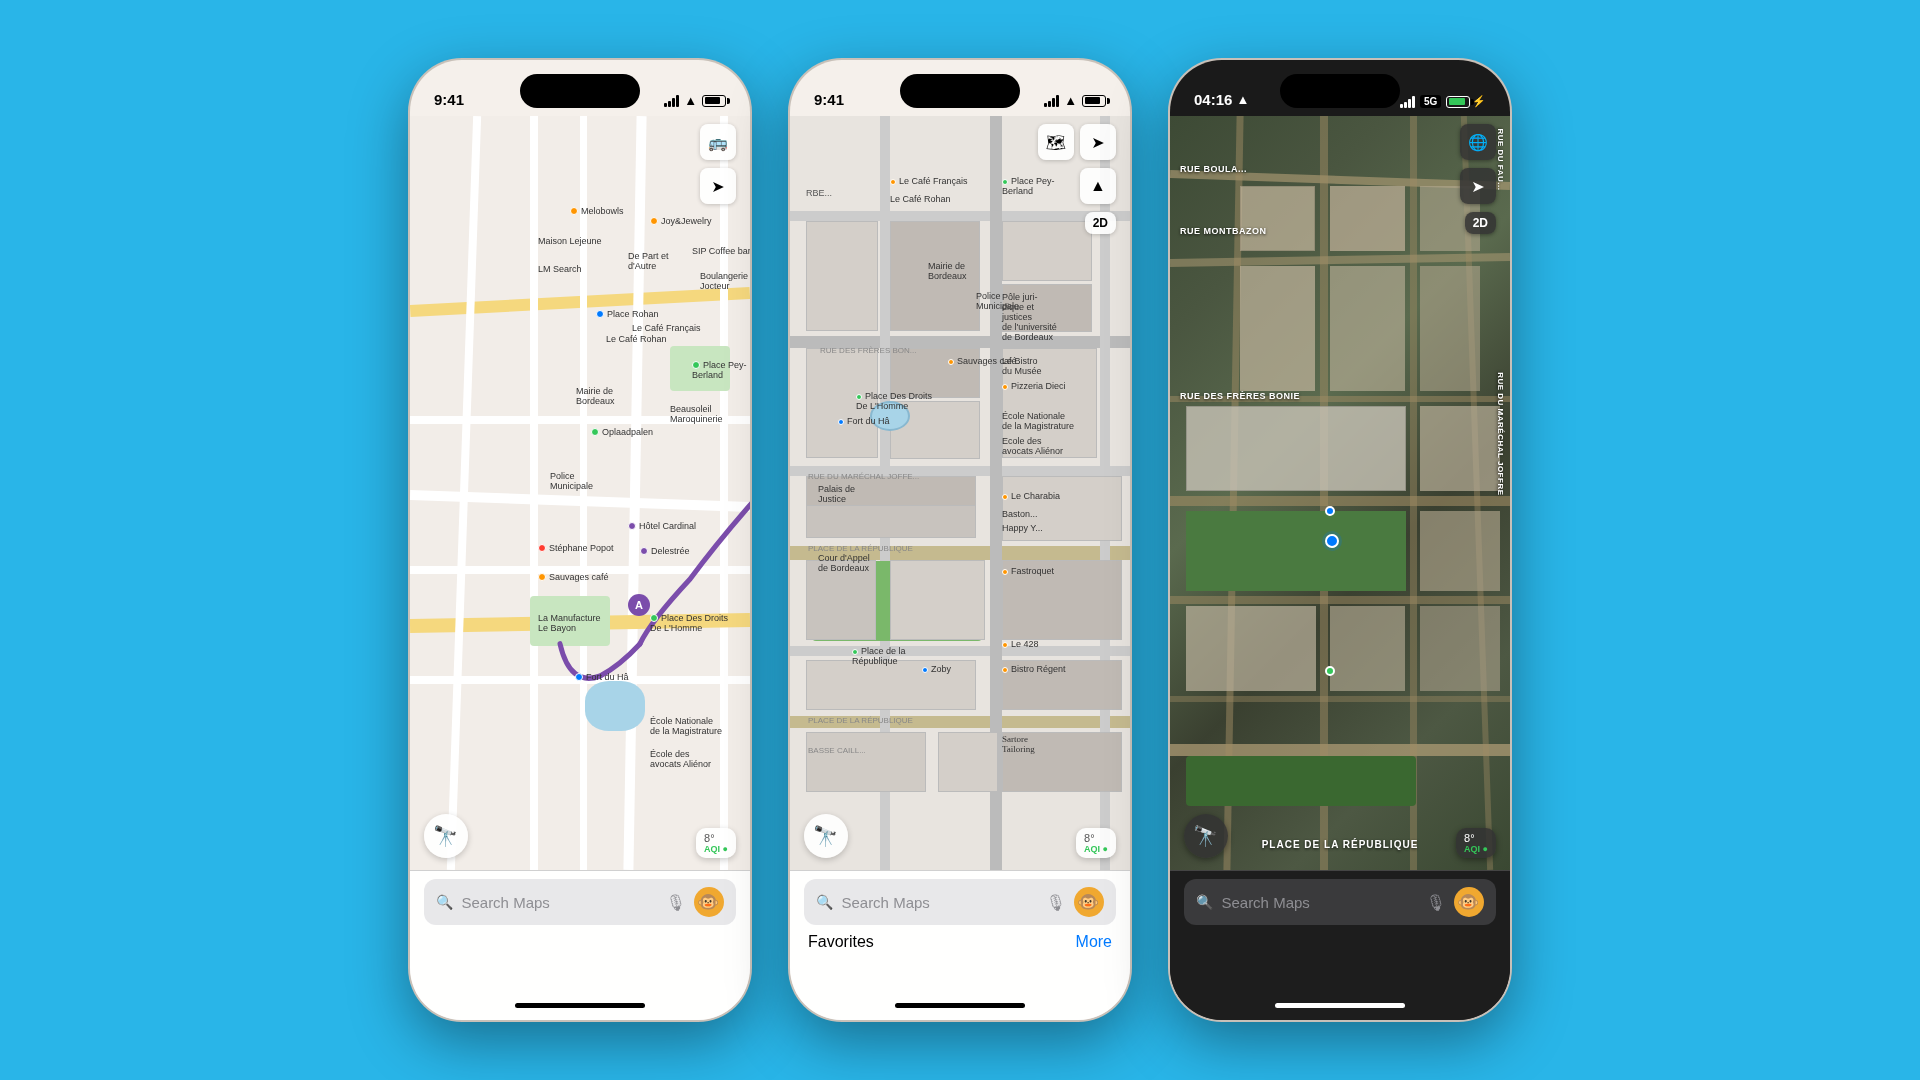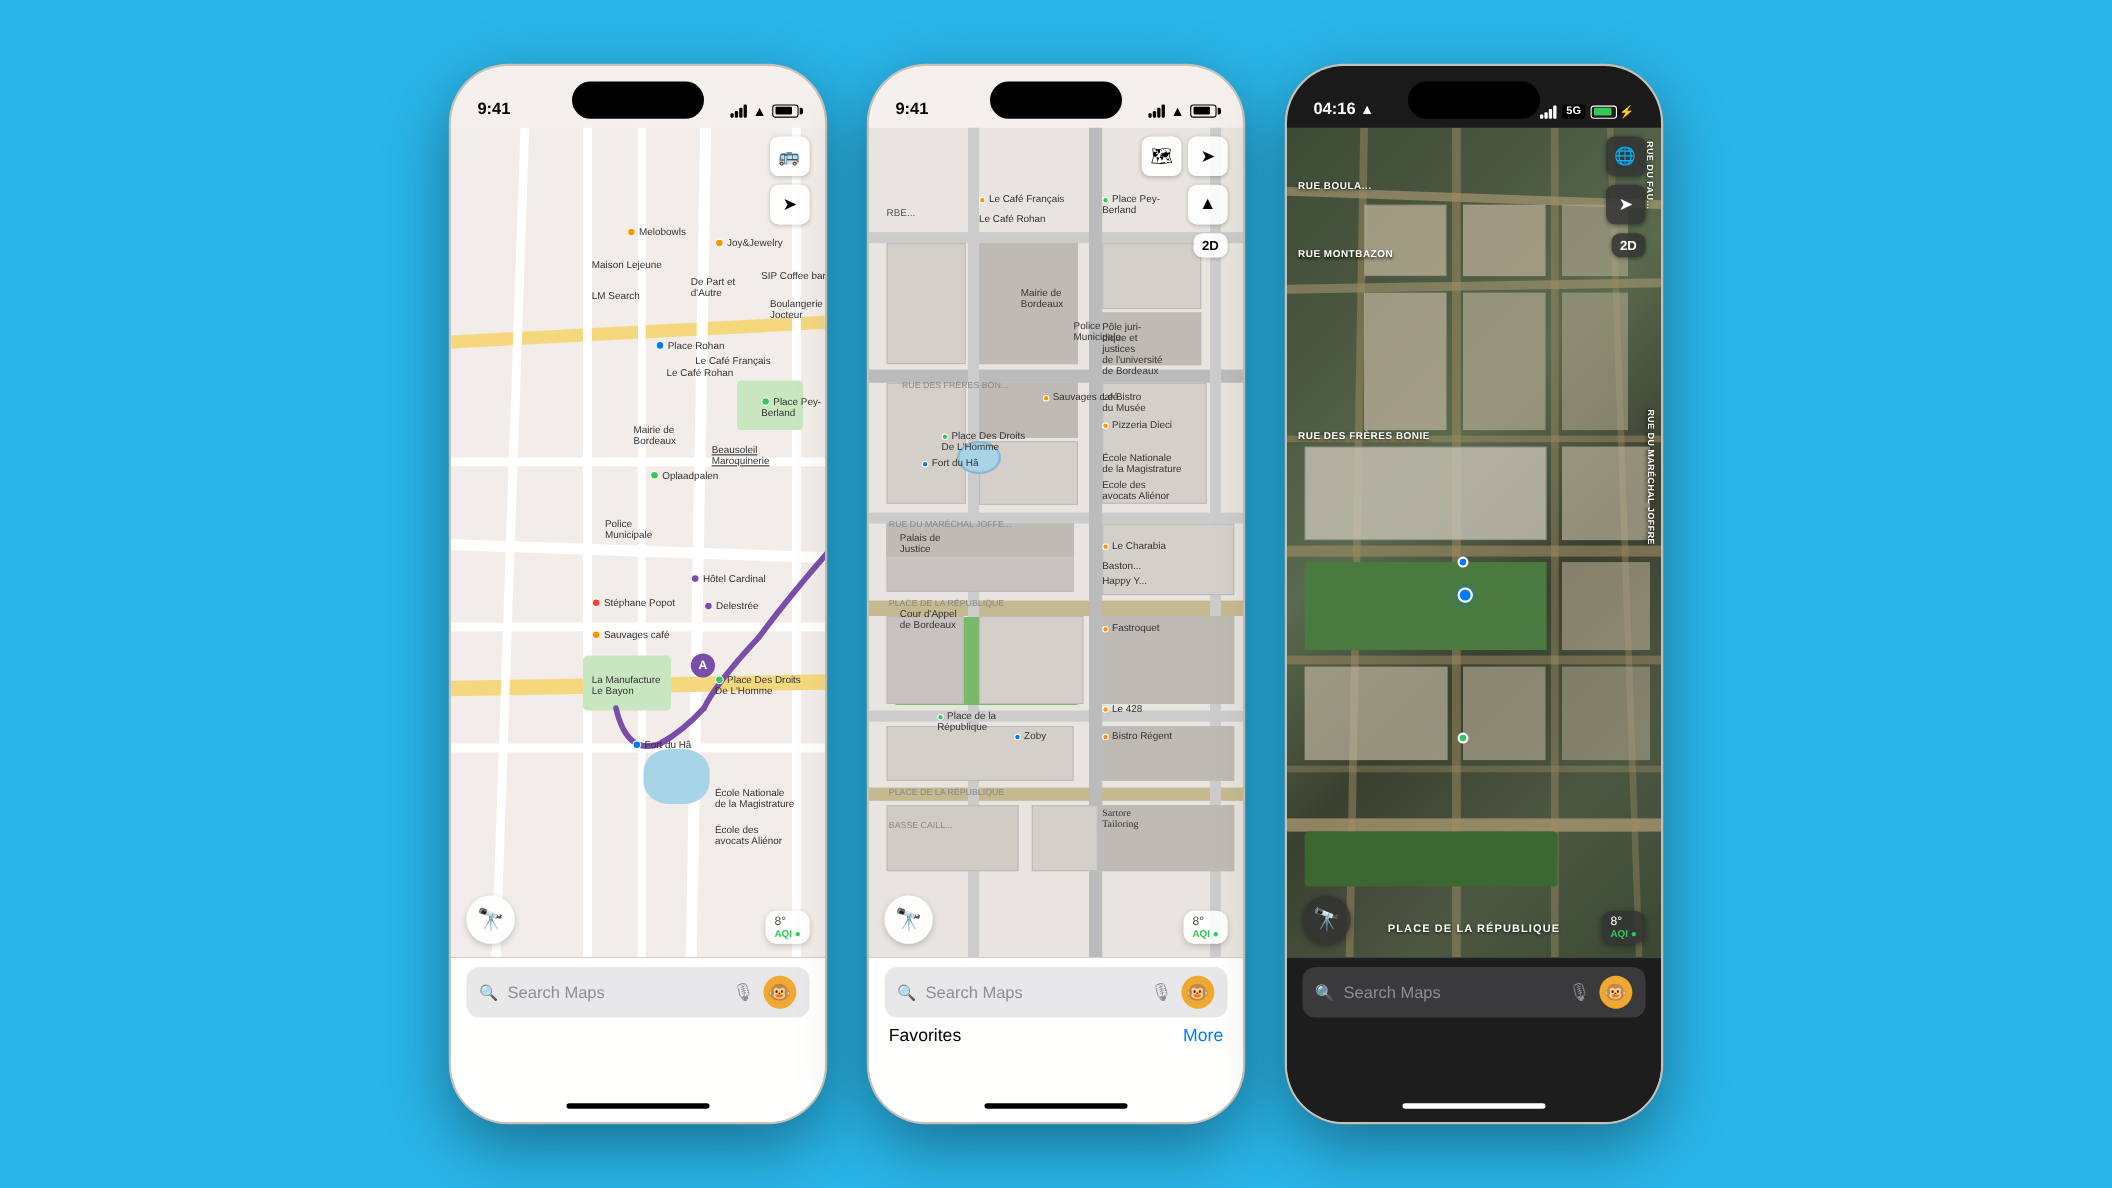--- a/index.html
+++ b/index.html
@@ -353,21 +353,21 @@
       <div class="poi-label" style="left:186px;top:193px;">
         <span class="poi-dot blue-dot" style="position:relative;display:inline-block;margin-right:3px;top:1px;"></span>Place Rohan
       </div>
       <div class="poi-label" style="left:222px;top:207px;">Le Café Français</div>
 
       <div class="poi-label" style="left:196px;top:218px;">Le Café Rohan</div>
       <div class="poi-label" style="left:282px;top:244px;">
         <span class="poi-dot green-dot" style="position:relative;display:inline-block;margin-right:3px;top:1px;"></span>Place Pey-<br>Berland
       </div>
       <div class="poi-label" style="left:166px;top:270px;">Mairie de<br>Bordeaux</div>
-      <div class="poi-label" style="left:237px;top:288px;text-decoration:underline;">Beausoleil<br>Maroquinerie</div>
+      <div class="poi-label" style="left:260px;top:288px;">Beausoleil<br>Maroquinerie</div>
       <div class="poi-label" style="left:181px;top:311px;text-align:center;">
         <span class="poi-dot green-dot" style="position:relative;display:inline-block;margin-right:3px;top:1px;"></span>Oplaadpalen
       </div>
       <div class="poi-label" style="left:140px;top:355px;">Police<br>Municipale</div>
       <div class="poi-label" style="left:218px;top:405px;">
         <span class="poi-dot purple-dot" style="position:relative;display:inline-block;margin-right:3px;top:1px;"></span>Hôtel Cardinal
       </div>
       <div class="poi-label" style="left:128px;top:427px;">
         <span class="poi-dot red-dot" style="position:relative;display:inline-block;margin-right:3px;top:1px;"></span>Stéphane Popot
       </div>

